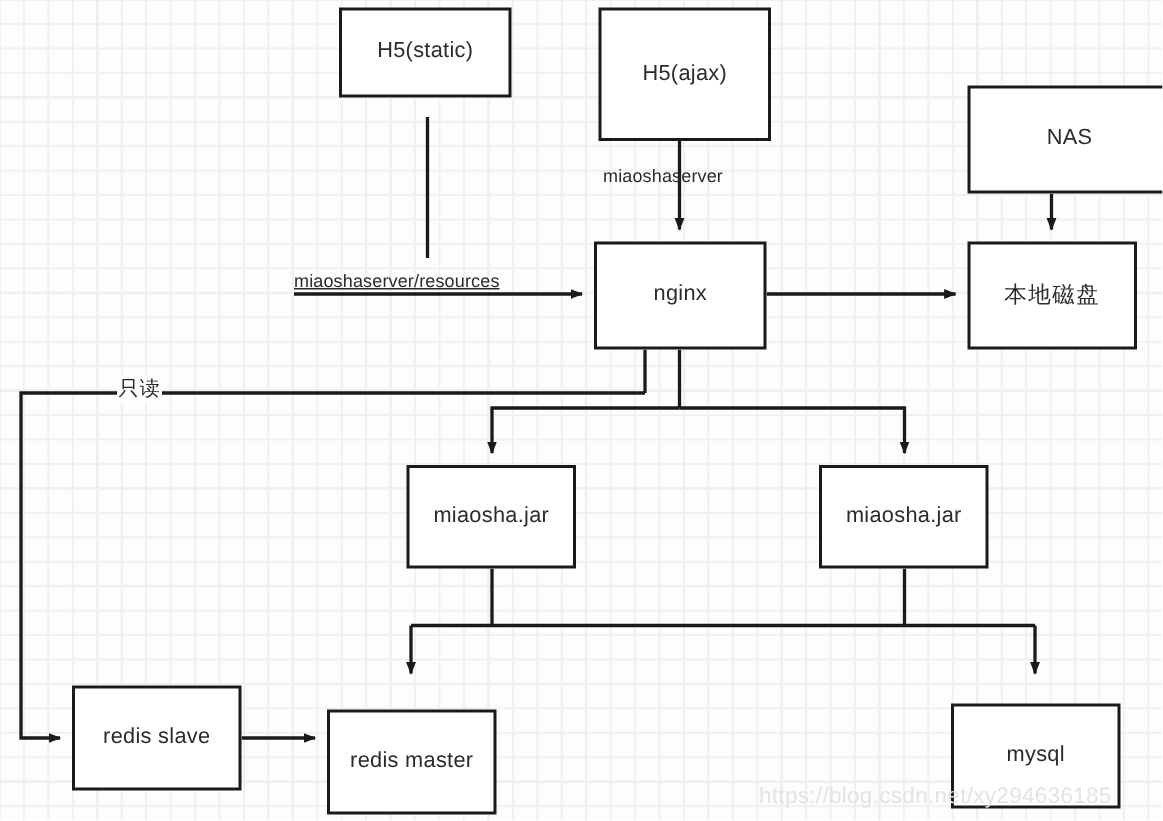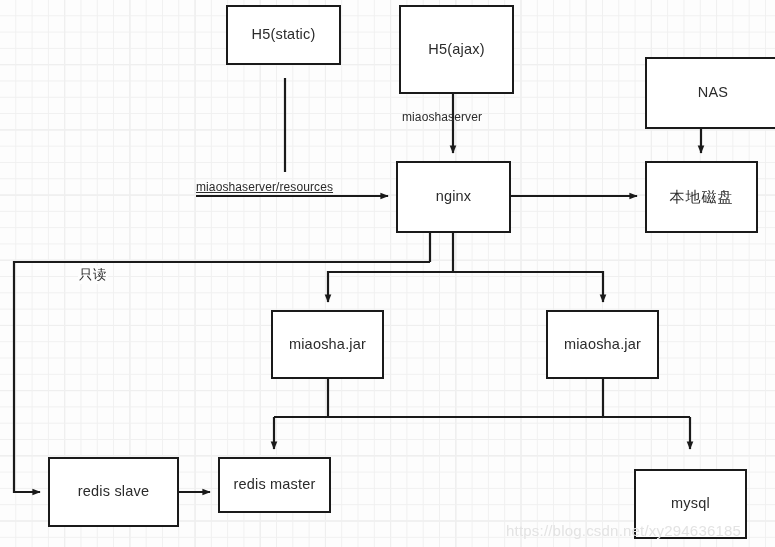--- a/index.html
+++ b/index.html
@@ -120,27 +120,27 @@
   <div class="node" style="left:645px; top:57px; width:136px; height:72px;">NAS</div>
 
   <div class="node" style="left:396px; top:161px; width:115px; height:72px;">nginx</div>
 
   <div class="node cjk" style="left:645px; top:161px; width:113px; height:72px;">本地磁盘</div>
 
   <div class="node" style="left:271px; top:310px; width:113px; height:69px;">miaosha.jar</div>
 
   <div class="node" style="left:546px; top:310px; width:113px; height:69px;">miaosha.jar</div>
 
-  <div class="node" style="left:48px; top:457px; width:131px; height:70px;">redis slave</div>
+  <div class="node" style="left:48px; top:457px; width:113px; height:70px;">redis slave</div>
 
-  <div class="node" style="left:218px; top:457px; width:113px; height:56px;">redis master</div>
+  <div class="node" style="left:218px; top:473px; width:113px; height:70px;">redis master</div>
 
   <div class="node" style="left:634px; top:457px; width:113px; height:70px;margin-top:12px;">mysql</div>
 
   <div class="edge-label" style="left:402px; top:110px;">miaoshaserver</div>
 
   <div class="edge-label" style="left:196px; top:180px;text-decoration:underline;">miaoshaserver/resources</div>
 
-  <div class="edge-label cjk" style="left:78px; top:266px;">只读</div>
+  <div class="edge-label cjk" style="left:78px; top:250px;">只读</div>
 
   <div class="watermark" style="left:506px; top:522px;text-align:right;">https://blog.csdn.net/xy294636185</div>
 
 </div>
 
 </body></html>

